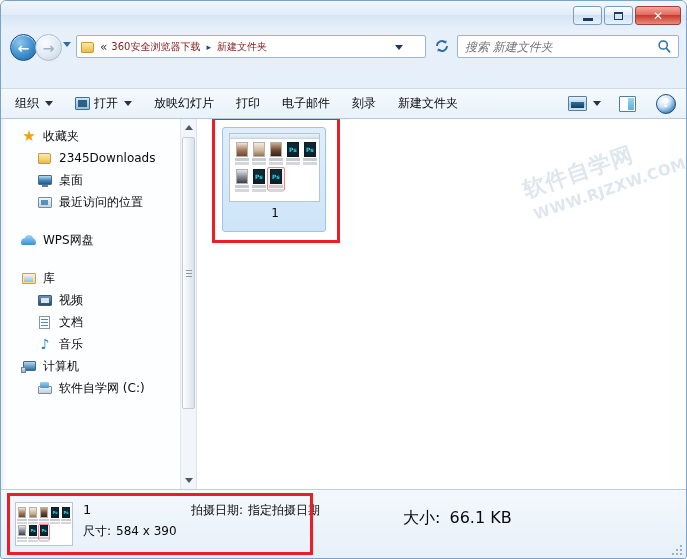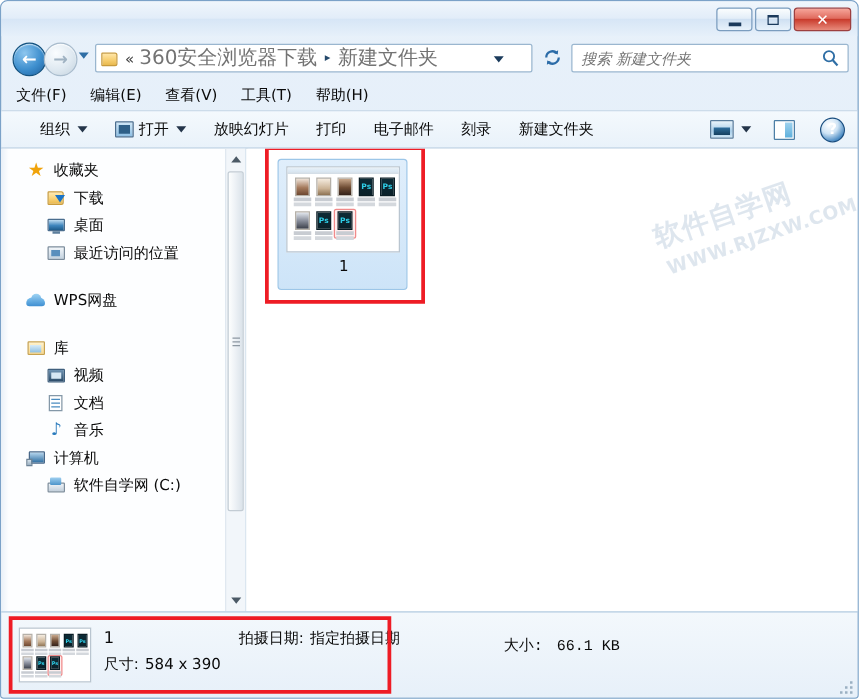--- a/index.html
+++ b/index.html
@@ -150,21 +150,21 @@
     content: "";
     position: absolute;
     left: 0; top: 1px;
     width: 13px; height: 11px;
     background: linear-gradient(to bottom, #ffe6a8 0%, #f7cf72 55%, #e8b94f 100%);
     border: 1px solid #c79a3c;
     border-radius: 1px 2px 2px 1px;
     box-sizing: border-box;
   }
   .crumb-sep-dbl { color: #444; margin: 0 4px 0 1px; font-size: 12px; }
-  .crumb-text { font-size: 16px; color: #737373; white-space: nowrap; }
+  .crumb-text { font-size: 10px; color: #7f1d1d; white-space: nowrap; }
   .crumb-arrow {
     margin: 0 6px;
     color: #25496b;
     font-size: 9px;
   }
   #address-dropdown {
     position: absolute;
     right: 22px;
     top: 9px;
     width: 0; height: 0;
@@ -238,21 +238,21 @@
     position: absolute;
     left: 0; top: 87px;
     width: 685px;
     height: 31px;
     background: linear-gradient(to bottom, #f4f9fd 0%, #e9f2fa 100%);
     border-top: 1px solid #cddcea;
     border-bottom: 1px solid #b4cade;
     display: flex;
     align-items: center;
     box-sizing: border-box;
-    padding-left: 31px;
+    padding-left: 14px;
   }
   .tb-item {
     display: flex;
     align-items: center;
     font-size: 12px;
     color: #0a0a0a;
     margin-right: 22px;
     white-space: nowrap;
   }
   .tb-caret {
@@ -804,23 +804,22 @@
   .det-name {
     min-width: 108px;
     font-size: 13px;
   }
   .det-type { min-width: 108px; }
   .det-kv { white-space: nowrap; }
   #details-size {
     position: absolute;
     left: 402px;
     top: 18px;
-    font-size: 12px;
+    font-size: 16px;
     color: #0a0a0a;
-    font-family: Liberation Mono, monospace;
   }
   #details-red-box {
     position: absolute;
     left: 6px;
     top: 3px;
     width: 306px;
     height: 62px;
     box-sizing: border-box;
     border: 3px solid #ee1c25;
     pointer-events: none;
@@ -876,27 +875,20 @@
       <input id="search-input" type="text" placeholder="搜索 新建文件夹" style="">
       <span id="search-icon">
         <svg width="15" height="15" viewBox="0 0 15 15">
           <circle cx="6.2" cy="6" r="4.1" stroke="#2f6ea5" stroke-width="1.5" fill="none"></circle>
           <line x1="9.3" y1="9.2" x2="13" y2="13.4" stroke="#2f6ea5" stroke-width="1.7"></line>
         </svg>
       </span>
     </div>
   </div>
 
-  <div id="menu-bar">
-    <span class="menu-item">文件(F)</span>
-    <span class="menu-item">编辑(E)</span>
-    <span class="menu-item">查看(V)</span>
-    <span class="menu-item">工具(T)</span>
-    <span class="menu-item">帮助(H)</span>
-  </div>
 
   <div id="toolbar">
     <span class="tb-item">
       <span>组织</span>
       <span class="tb-caret"></span>
     </span>
     <span class="tb-item">
       <span class="tb-open-icon"></span>
       <span>打开</span>
       <span class="tb-caret"></span>
@@ -918,22 +910,22 @@
   <div id="content-area">
 
     <div id="nav-pane">
 
       <div class="nav-section">
         <div class="nav-row">
           <span class="nav-ico ico-star">★</span>
           <span>收藏夹</span>
         </div>
         <div class="nav-row child">
-          <span class="nav-ico ico-folder ico-folder-dl"></span>
-          <span>下载</span>
+          <span class="nav-ico ico-folder"></span>
+          <span>2345Downloads</span>
         </div>
         <div class="nav-row child">
           <span class="nav-ico ico-desktop"></span>
           <span>桌面</span>
         </div>
         <div class="nav-row child">
           <span class="nav-ico ico-recent"></span>
           <span>最近访问的位置</span>
         </div>
       </div>

